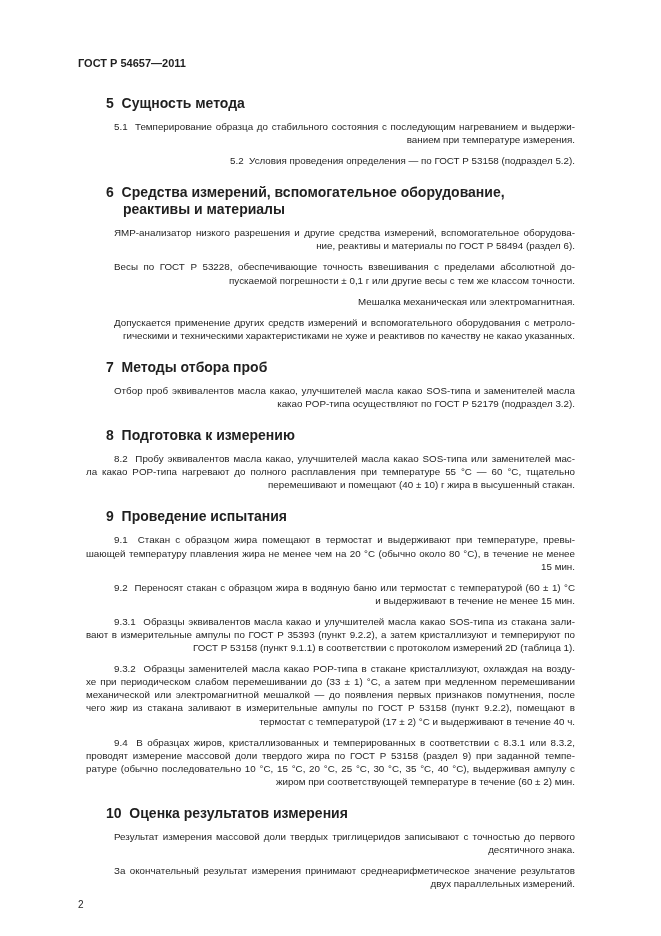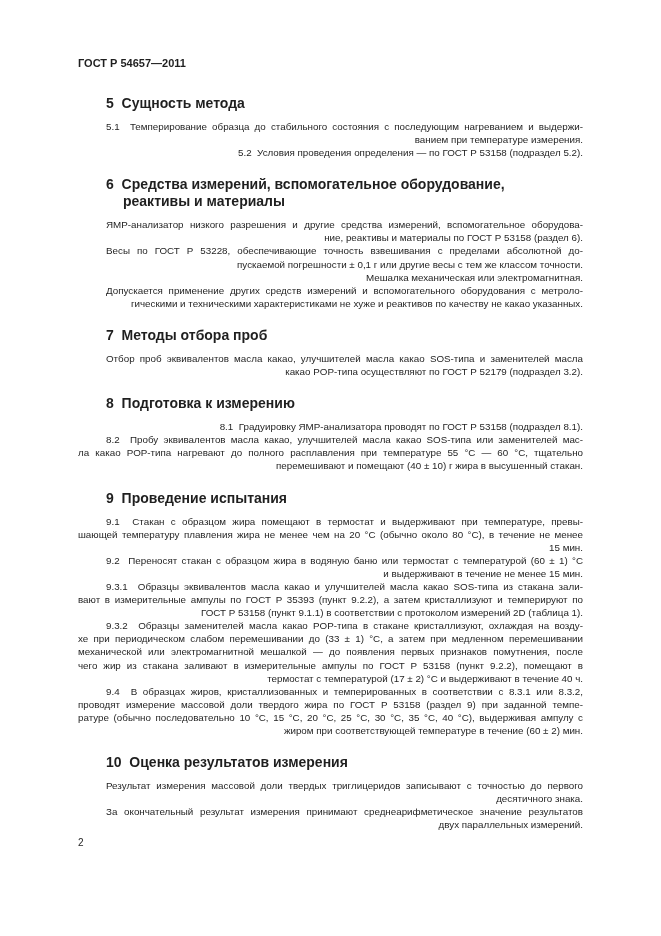--- a/index.html
+++ b/index.html
@@ -31,21 +31,21 @@
     font-size: 14px;
     font-weight: bold;
     margin-bottom: 8px;
   }
   .heading-line {
     line-height: 17px;
     padding-left: 28px;
     white-space: pre-wrap;
   }
   .heading-line.cont { padding-left: 45px; }
-  .para { margin: 0; }
+  .para { margin: 8px; }
   .line {
     font-size: 9.8px;
     line-height: 13.1px;
     white-space: pre-wrap;
     text-align: right;
   }
   .line.first { padding-left: 28px; }
   .line.just {
     text-align: justify;
     text-align-last: justify;
@@ -79,21 +79,21 @@
           <div class="line first">5.2  Условия проведения определения — по ГОСТ Р 53158 (подраздел 5.2).</div>
         </div>
       </section>
       <section class="doc-section">
         <div class="section-heading">
           <div class="heading-line">6  Средства измерений, вспомогательное оборудование,</div>
           <div class="heading-line cont">реактивы и материалы</div>
         </div>
         <div class="para">
           <div class="line first just">ЯМР-анализатор низкого разрешения и другие средства измерений, вспомогательное оборудова-</div>
-          <div class="line">ние, реактивы и материалы по ГОСТ Р 53158 (раздел 6).</div>
+          <div class="line">ние, реактивы и материалы по ГОСТ Р 58494 (раздел 6).</div>
         </div>
         <div class="para">
           <div class="line first just">Весы по ГОСТ Р 53228, обеспечивающие точность взвешивания с пределами абсолютной до-</div>
           <div class="line">пускаемой погрешности ± 0,1 г или другие весы с тем же классом точности.</div>
         </div>
         <div class="para">
           <div class="line first">Мешалка механическая или электромагнитная.</div>
         </div>
         <div class="para">
           <div class="line first just">Допускается применение других средств измерений и вспомогательного оборудования с метроло-</div>
@@ -105,23 +105,20 @@
           <div class="heading-line">7  Методы отбора проб</div>
         </div>
         <div class="para">
           <div class="line first just">Отбор проб эквивалентов масла какао, улучшителей масла какао SOS-типа и заменителей масла</div>
           <div class="line">какао POP-типа осуществляют по ГОСТ Р 52179 (подраздел 3.2).</div>
         </div>
       </section>
       <section class="doc-section">
         <div class="section-heading">
           <div class="heading-line">8  Подготовка к измерению</div>
-        </div>
-        <div class="para">
-          <div class="line first">8.1  Градуировку ЯМР-анализатора проводят по ГОСТ Р 53158 (подраздел 8.1).</div>
         </div>
         <div class="para">
           <div class="line first just">8.2  Пробу эквивалентов масла какао, улучшителей масла какао SOS-типа или заменителей мас-</div>
           <div class="line just">ла какао POP-типа нагревают до полного расплавления при температуре 55 °С — 60 °С, тщательно</div>
           <div class="line">перемешивают и помещают (40 ± 10) г жира в высушенный стакан.</div>
         </div>
       </section>
       <section class="doc-section">
         <div class="section-heading">
           <div class="heading-line">9  Проведение испытания</div>

